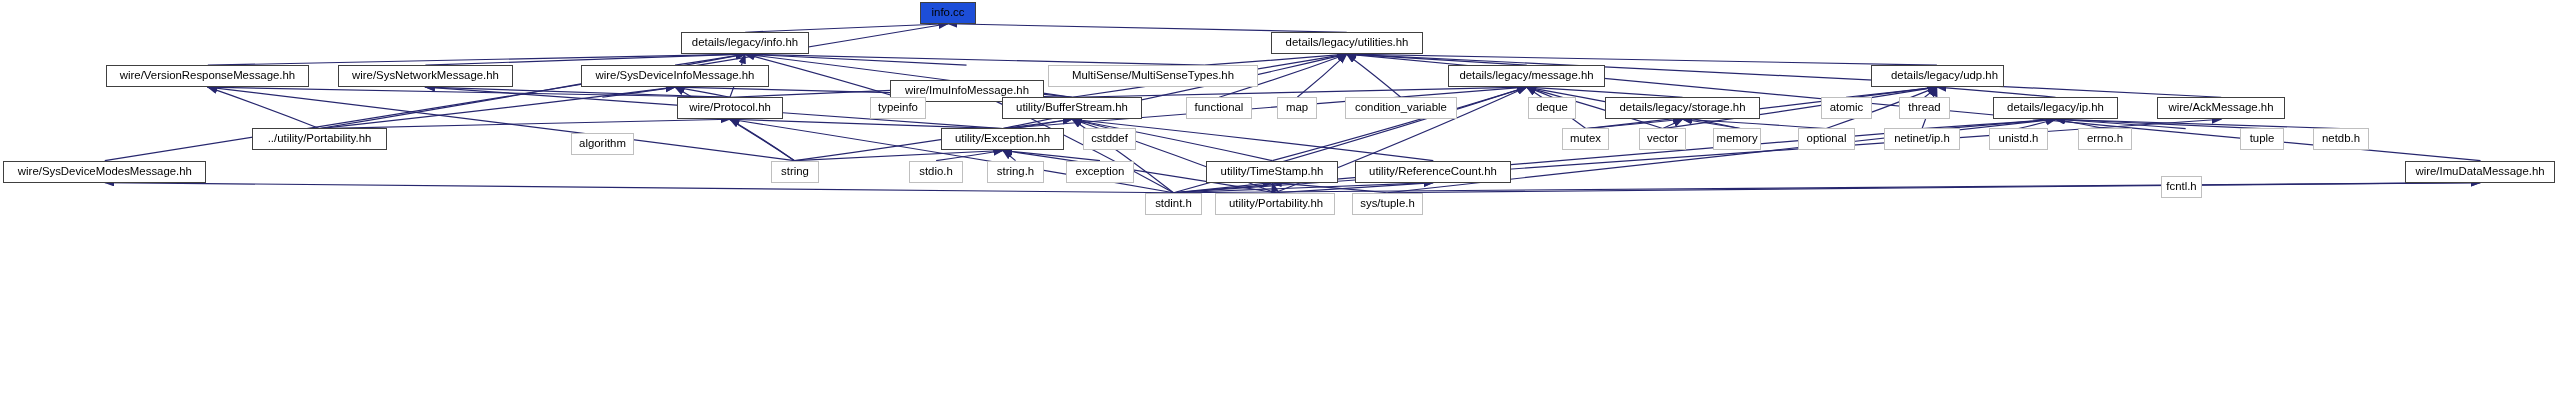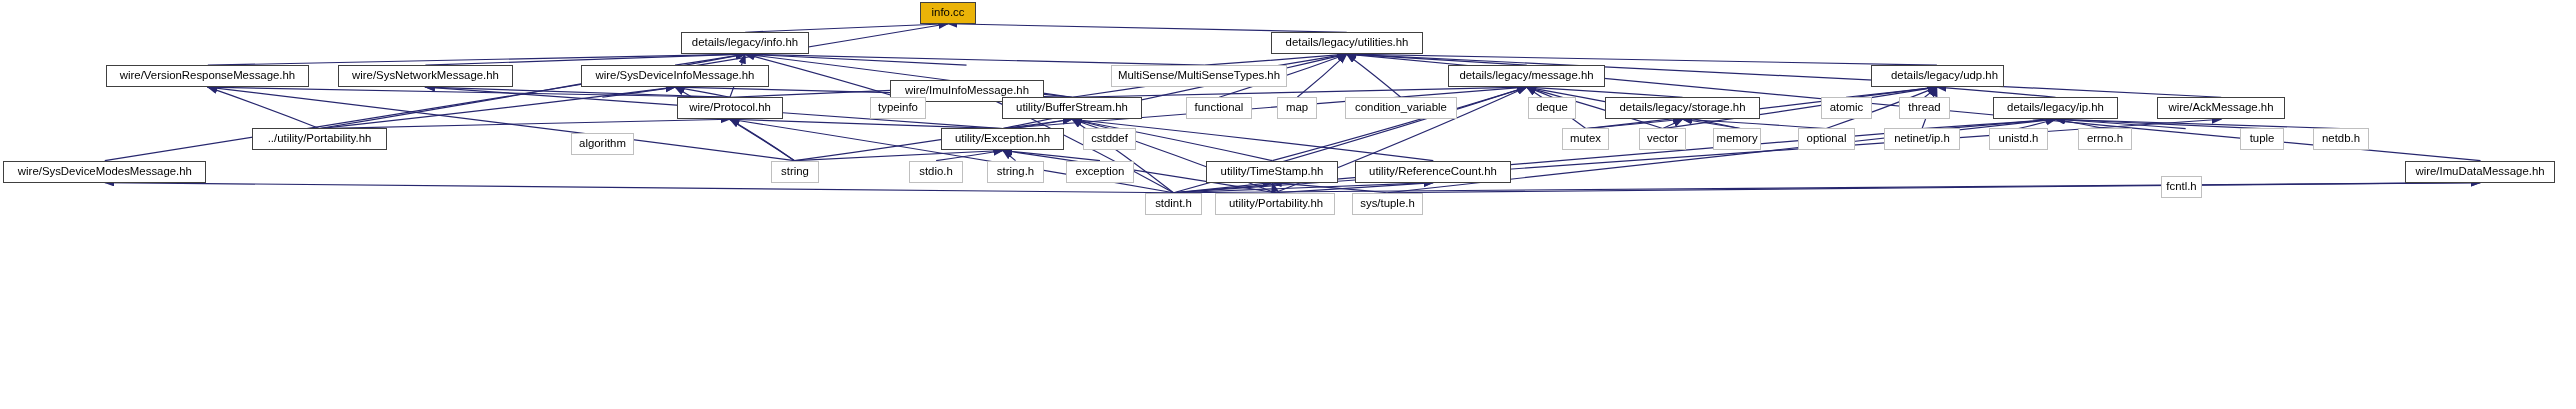--- a/index.html
+++ b/index.html
@@ -4,21 +4,21 @@
 <style>
   html,body{margin:0;padding:0;background:#ffffff;}
   #canvas{position:relative;width:2576px;height:410px;background:#ffffff;
           font-family:"Liberation Sans", sans-serif;overflow:hidden;}
   #edges{position:absolute;left:0;top:0;width:2576px;height:410px;}
   .node{position:absolute;box-sizing:border-box;display:flex;align-items:center;
         justify-content:center;white-space:nowrap;background:#ffffff;
         border:0.8px solid #bfbfbf;color:#000000;font-size:11.4px;line-height:1;
         height:22px;padding:0 6px;}
   .node.hdr{border:1.4px solid #404040;}
-  .node.root{background:#eab308;border:1.4px solid #404040;}
+  .node.root{background:#1d4ed8;border:1.4px solid #404040;}
 </style>
 </head>
 <body>
 
 <div id="canvas">
   <svg id="edges" width="2576" height="410" viewBox="0 0 3049 485">
     <defs>
       <marker id="arrow" markerWidth="9" markerHeight="9" refX="8" refY="3.2" orient="auto" markerUnits="strokeWidth">
         <path d="M0,0 L9,3.2 L0,6.4 z" fill="#26266e"></path>
       </marker>
@@ -130,21 +130,21 @@
       </div>
       <div class="node hdr" style="left: 338px; top: 65px; width: 175px;">
         <span>wire/SysNetworkMessage.hh</span>
       </div>
       <div class="node hdr" style="left: 581px; top: 65px; width: 188px;">
         <span>wire/SysDeviceInfoMessage.hh</span>
       </div>
       <div class="node hdr" style="left: 890px; top: 80px; width: 154px;">
         <span>wire/ImuInfoMessage.hh</span>
       </div>
-      <div class="node sys" style="left: 1111px; top: 65px; width: 176px;">
+      <div class="node sys" style="left: 1048px; top: 65px; width: 210px;">
         <span>MultiSense/MultiSenseTypes.hh</span>
       </div>
       <div class="node hdr" style="left: 1448px; top: 65px; width: 157px;">
         <span>details/legacy/message.hh</span>
       </div>
       <div class="node hdr" style="left: 1871px; top: 65px; width: 133px; padding-left: 20px;">
         <span>details/legacy/udp.hh</span>
       </div>
       <div class="node sys" style="left: 571px; top: 97px; width: 63px; margin-top: 36px;">
         <span>algorithm</span>

